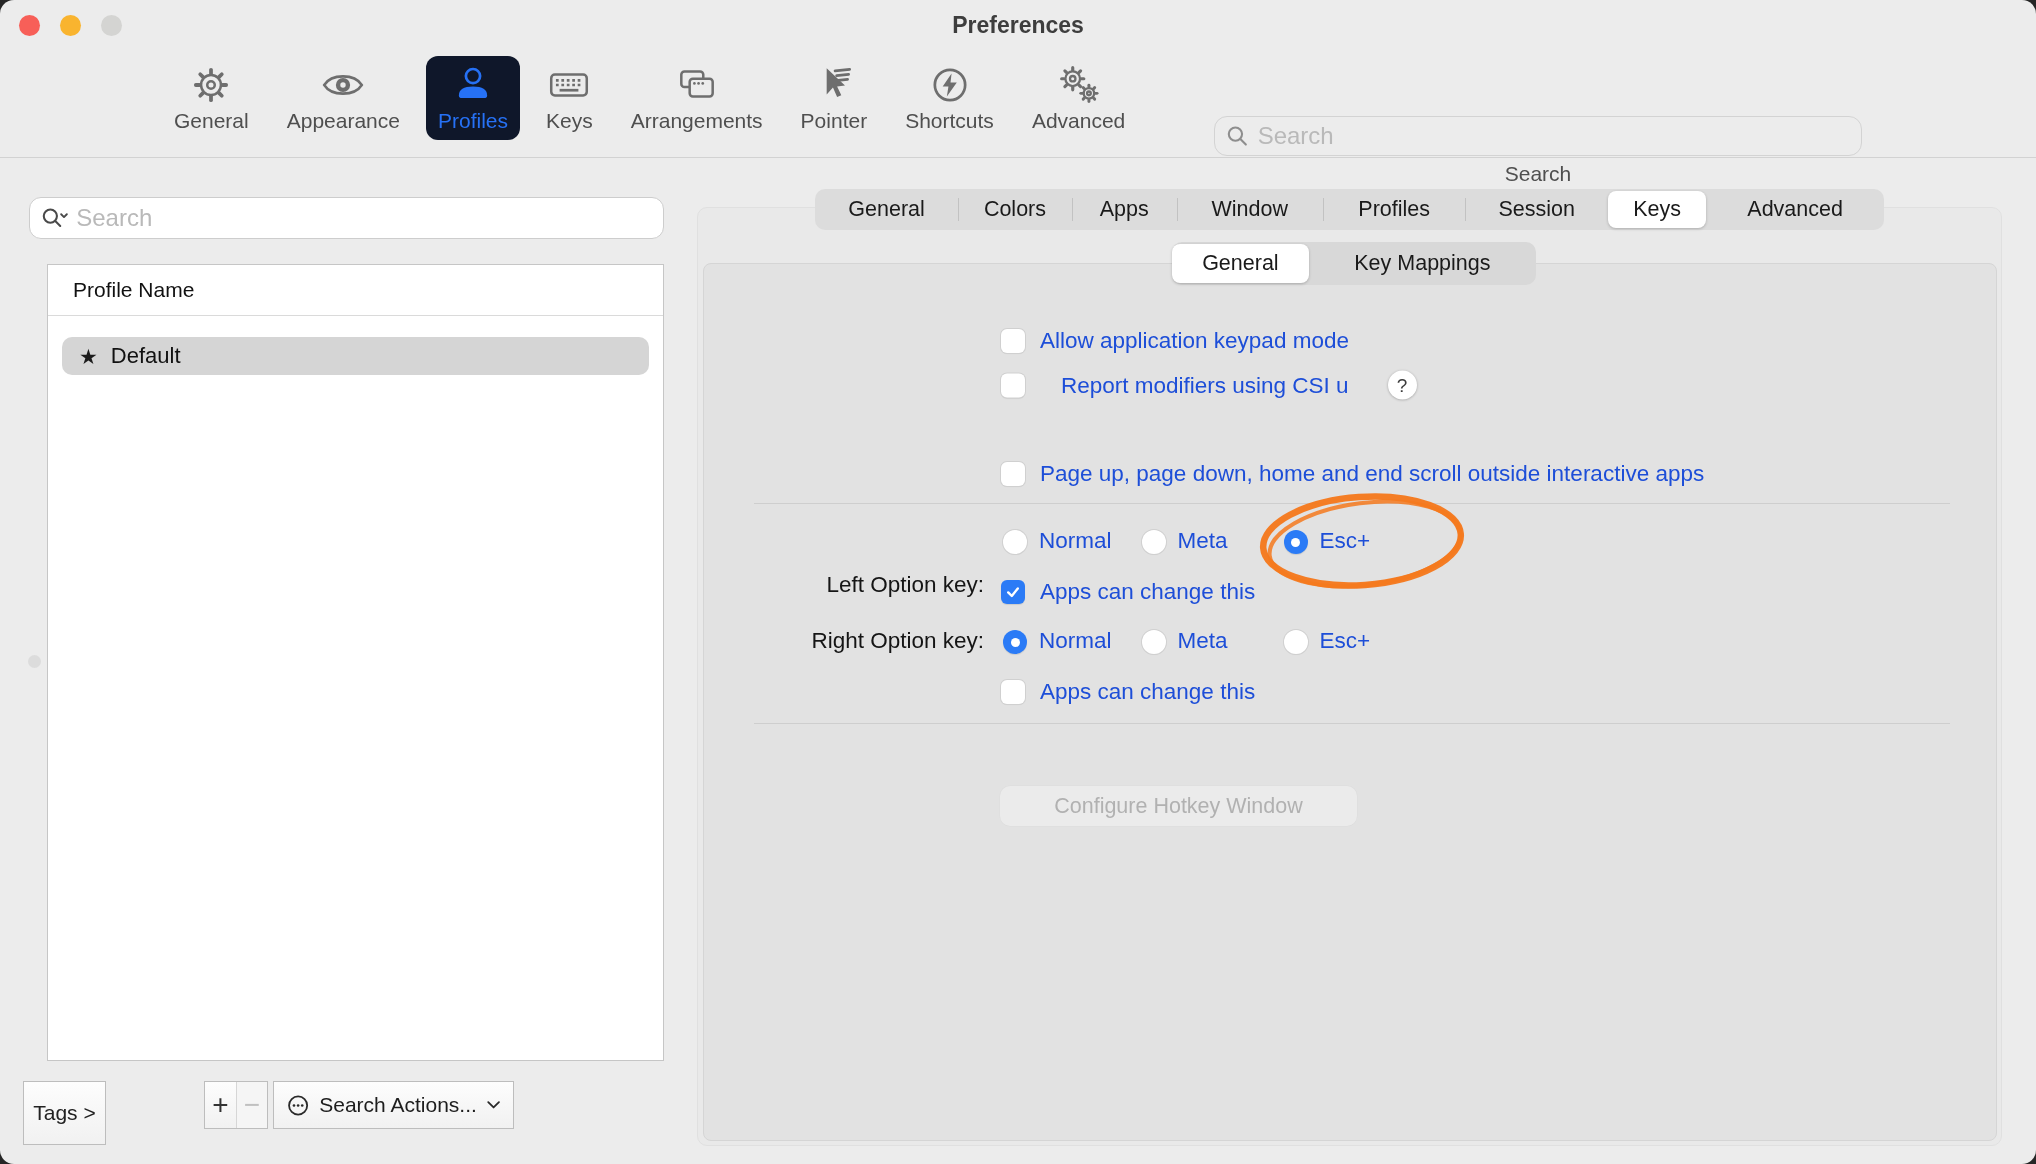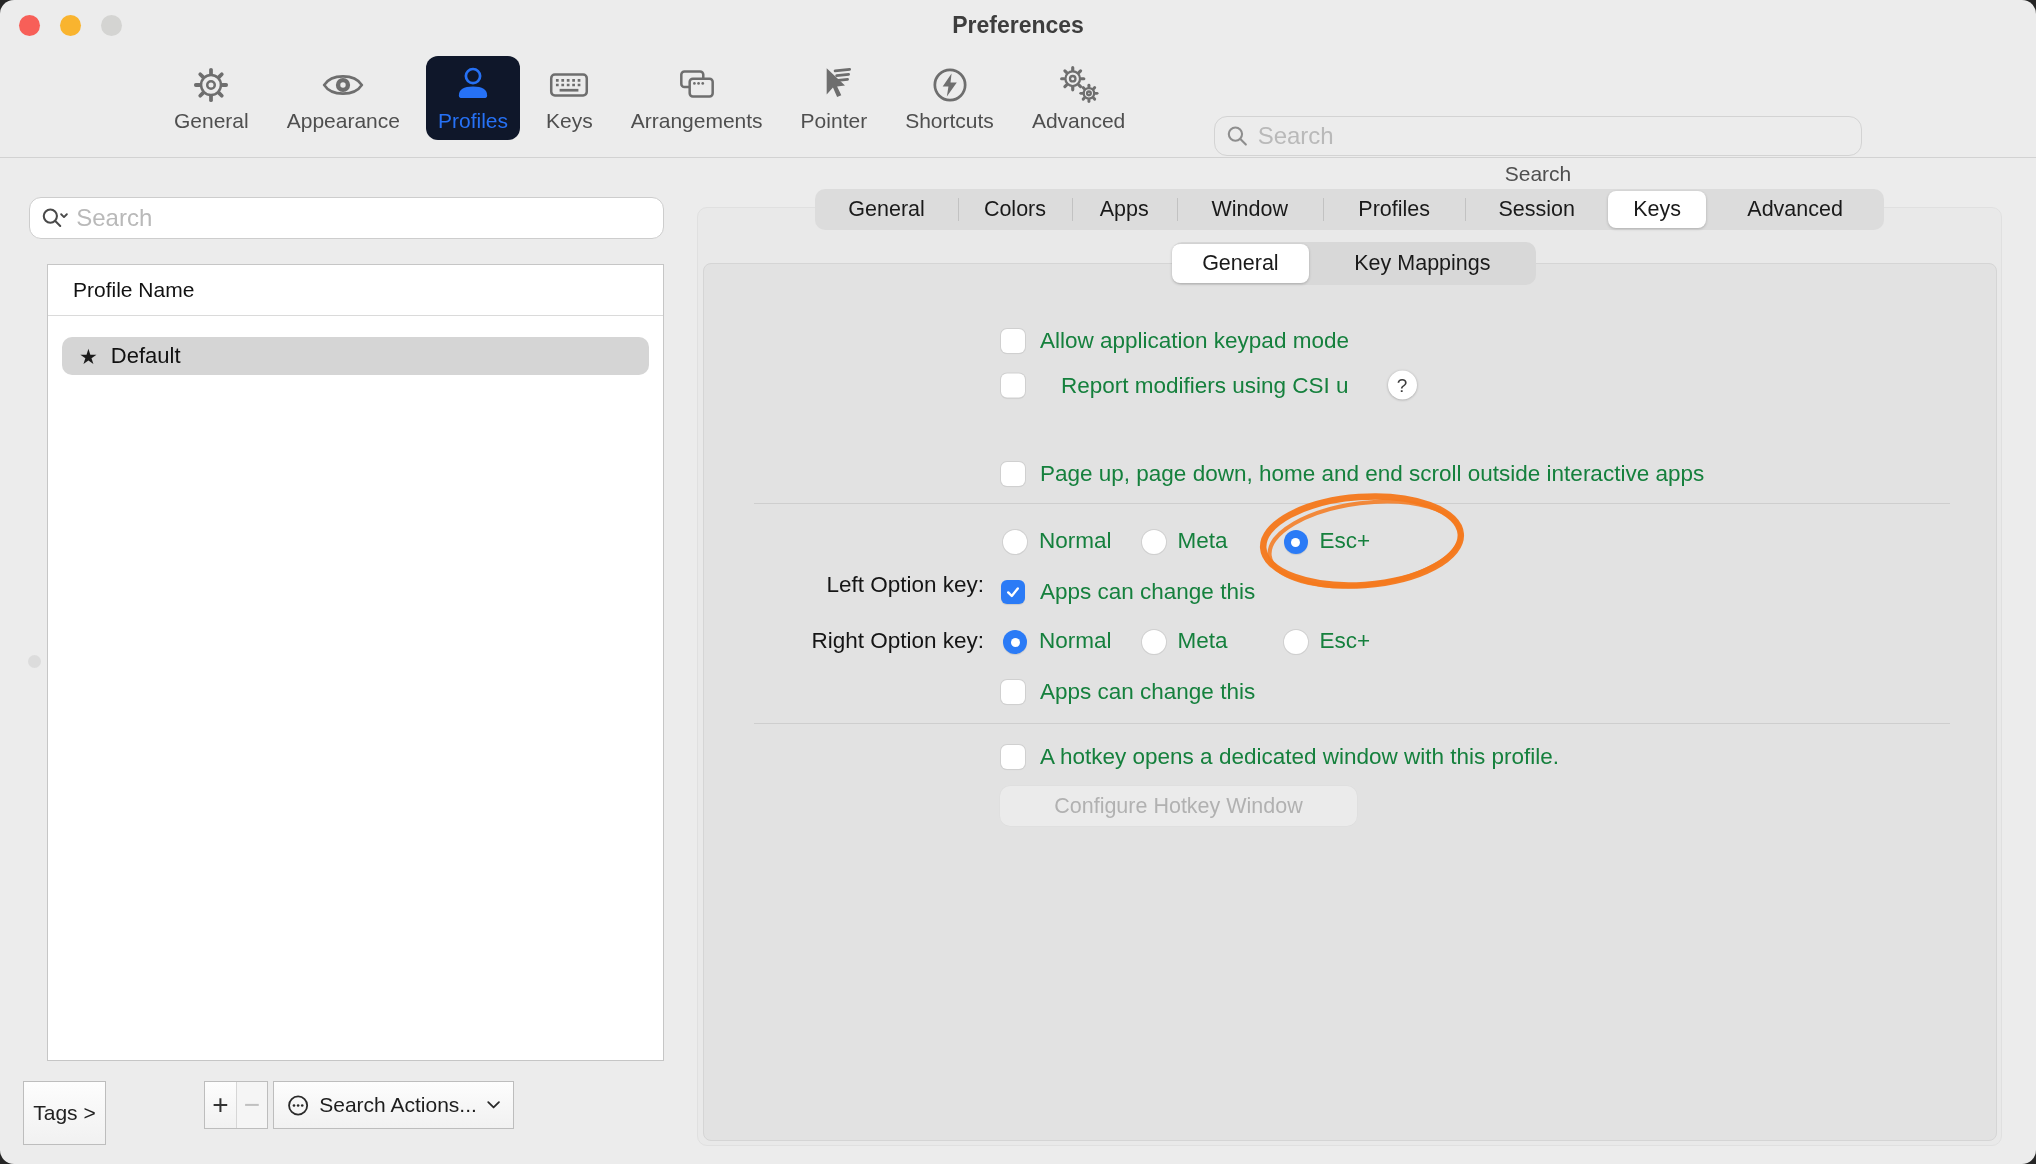--- a/index.html
+++ b/index.html
@@ -54,21 +54,21 @@
   .main-tabs { position:absolute; left:815px; top:189px; width:1069px; height:41px; background:#dcdcdc; border-radius:10px; display:flex; z-index:3; }
   .seg { display:flex; align-items:center; justify-content:center; font-size:21.5px; color:#1a1a1a; position:relative; }
   .seg.divided::before { content:''; position:absolute; left:0; top:9px; bottom:9px; width:1px; background:#c2c2c2; }
   .seg.selected { background:#fff; border-radius:8px; margin:2px 0; box-shadow:0 1px 3px rgba(0,0,0,0.22); }
   .sub-tabs { position:absolute; left:1172px; top:242px; width:364px; height:43px; background:#d8d8d8; border-radius:10px; display:flex; z-index:3; }
 
   
   .cb-row { position:absolute; left:1001px; transform:translateY(-50%); display:flex; align-items:center; gap:15px; z-index:2; }
   .cb { width:24px; height:24px; border-radius:6px; background:#fff; box-shadow:0 0 0 1px #d0d0d0, 0 1px 1px rgba(0,0,0,0.08); flex:none; }
   .cb.checked { background:#2b7bf6; box-shadow:0 1px 1px rgba(0,0,0,0.1); display:flex; align-items:center; justify-content:center; }
-  .form-text { font-size:22.5px; color:#15803d; white-space:nowrap; }
+  .form-text { font-size:22.5px; color:#1d4ed8; white-space:nowrap; }
   .help-btn { width:29px; height:29px; border-radius:50%; background:#fff; box-shadow:0 0.5px 2.5px rgba(0,0,0,0.3); display:flex; align-items:center; justify-content:center; font-size:19px; color:#3c3c3c; margin-left:3px; }
   .divider { position:absolute; left:754px; width:1196px; height:1px; background:#cecece; z-index:2; }
   .form-label { position:absolute; left:600px; width:384px; text-align:right; transform:translateY(-50%); font-size:22.5px; color:#151515; z-index:2; }
   .radio-row { position:absolute; left:1003px; transform:translateY(-50%); display:flex; align-items:center; z-index:2; }
   .pair { display:flex; align-items:flex-end; gap:12px; }
   .pair + .pair { margin-left:30px; }
   .pair.wide { margin-left:56px; }
   .radio { width:24px; height:24px; border-radius:50%; background:#fff; box-shadow:0 0 0 1px #d0d0d0, 0 1px 1px rgba(0,0,0,0.08); position:relative; flex:none; }
   .radio.selected { background:#2b7bf6; box-shadow:0 1px 1px rgba(0,0,0,0.1); }
   .radio.selected::after { content:''; position:absolute; left:7.5px; top:7.5px; width:9px; height:9px; border-radius:50%; background:#fff; }
@@ -331,24 +331,20 @@
     </span>
   </div>
 
   <div class="cb-row" style="top:692px;">
     <span class="cb"></span>
     <span class="form-text">Apps can change this</span>
   </div>
 
   <div class="divider" style="top:723px;"></div>
 
-  <div class="cb-row" style="top:757px;">
-    <span class="cb"></span>
-    <span class="form-text">A hotkey opens a dedicated window with this profile.</span>
-  </div>
   <div class="config-btn">Configure Hotkey Window</div>
 
   <svg class="annotation" viewBox="0 0 240 116">
     <ellipse cx="118" cy="55" rx="99" ry="44" transform="rotate(-4 118 55)" fill="none" stroke="#f5791d" stroke-width="6.5" stroke-linecap="round" opacity="0.96"></ellipse>
     <ellipse cx="121" cy="58" rx="96" ry="41" transform="rotate(-7 121 58)" fill="none" stroke="#f5791d" stroke-width="4" stroke-linecap="round" opacity="0.85"></ellipse>
   </svg>
 
 </div>
 
 </body></html>

